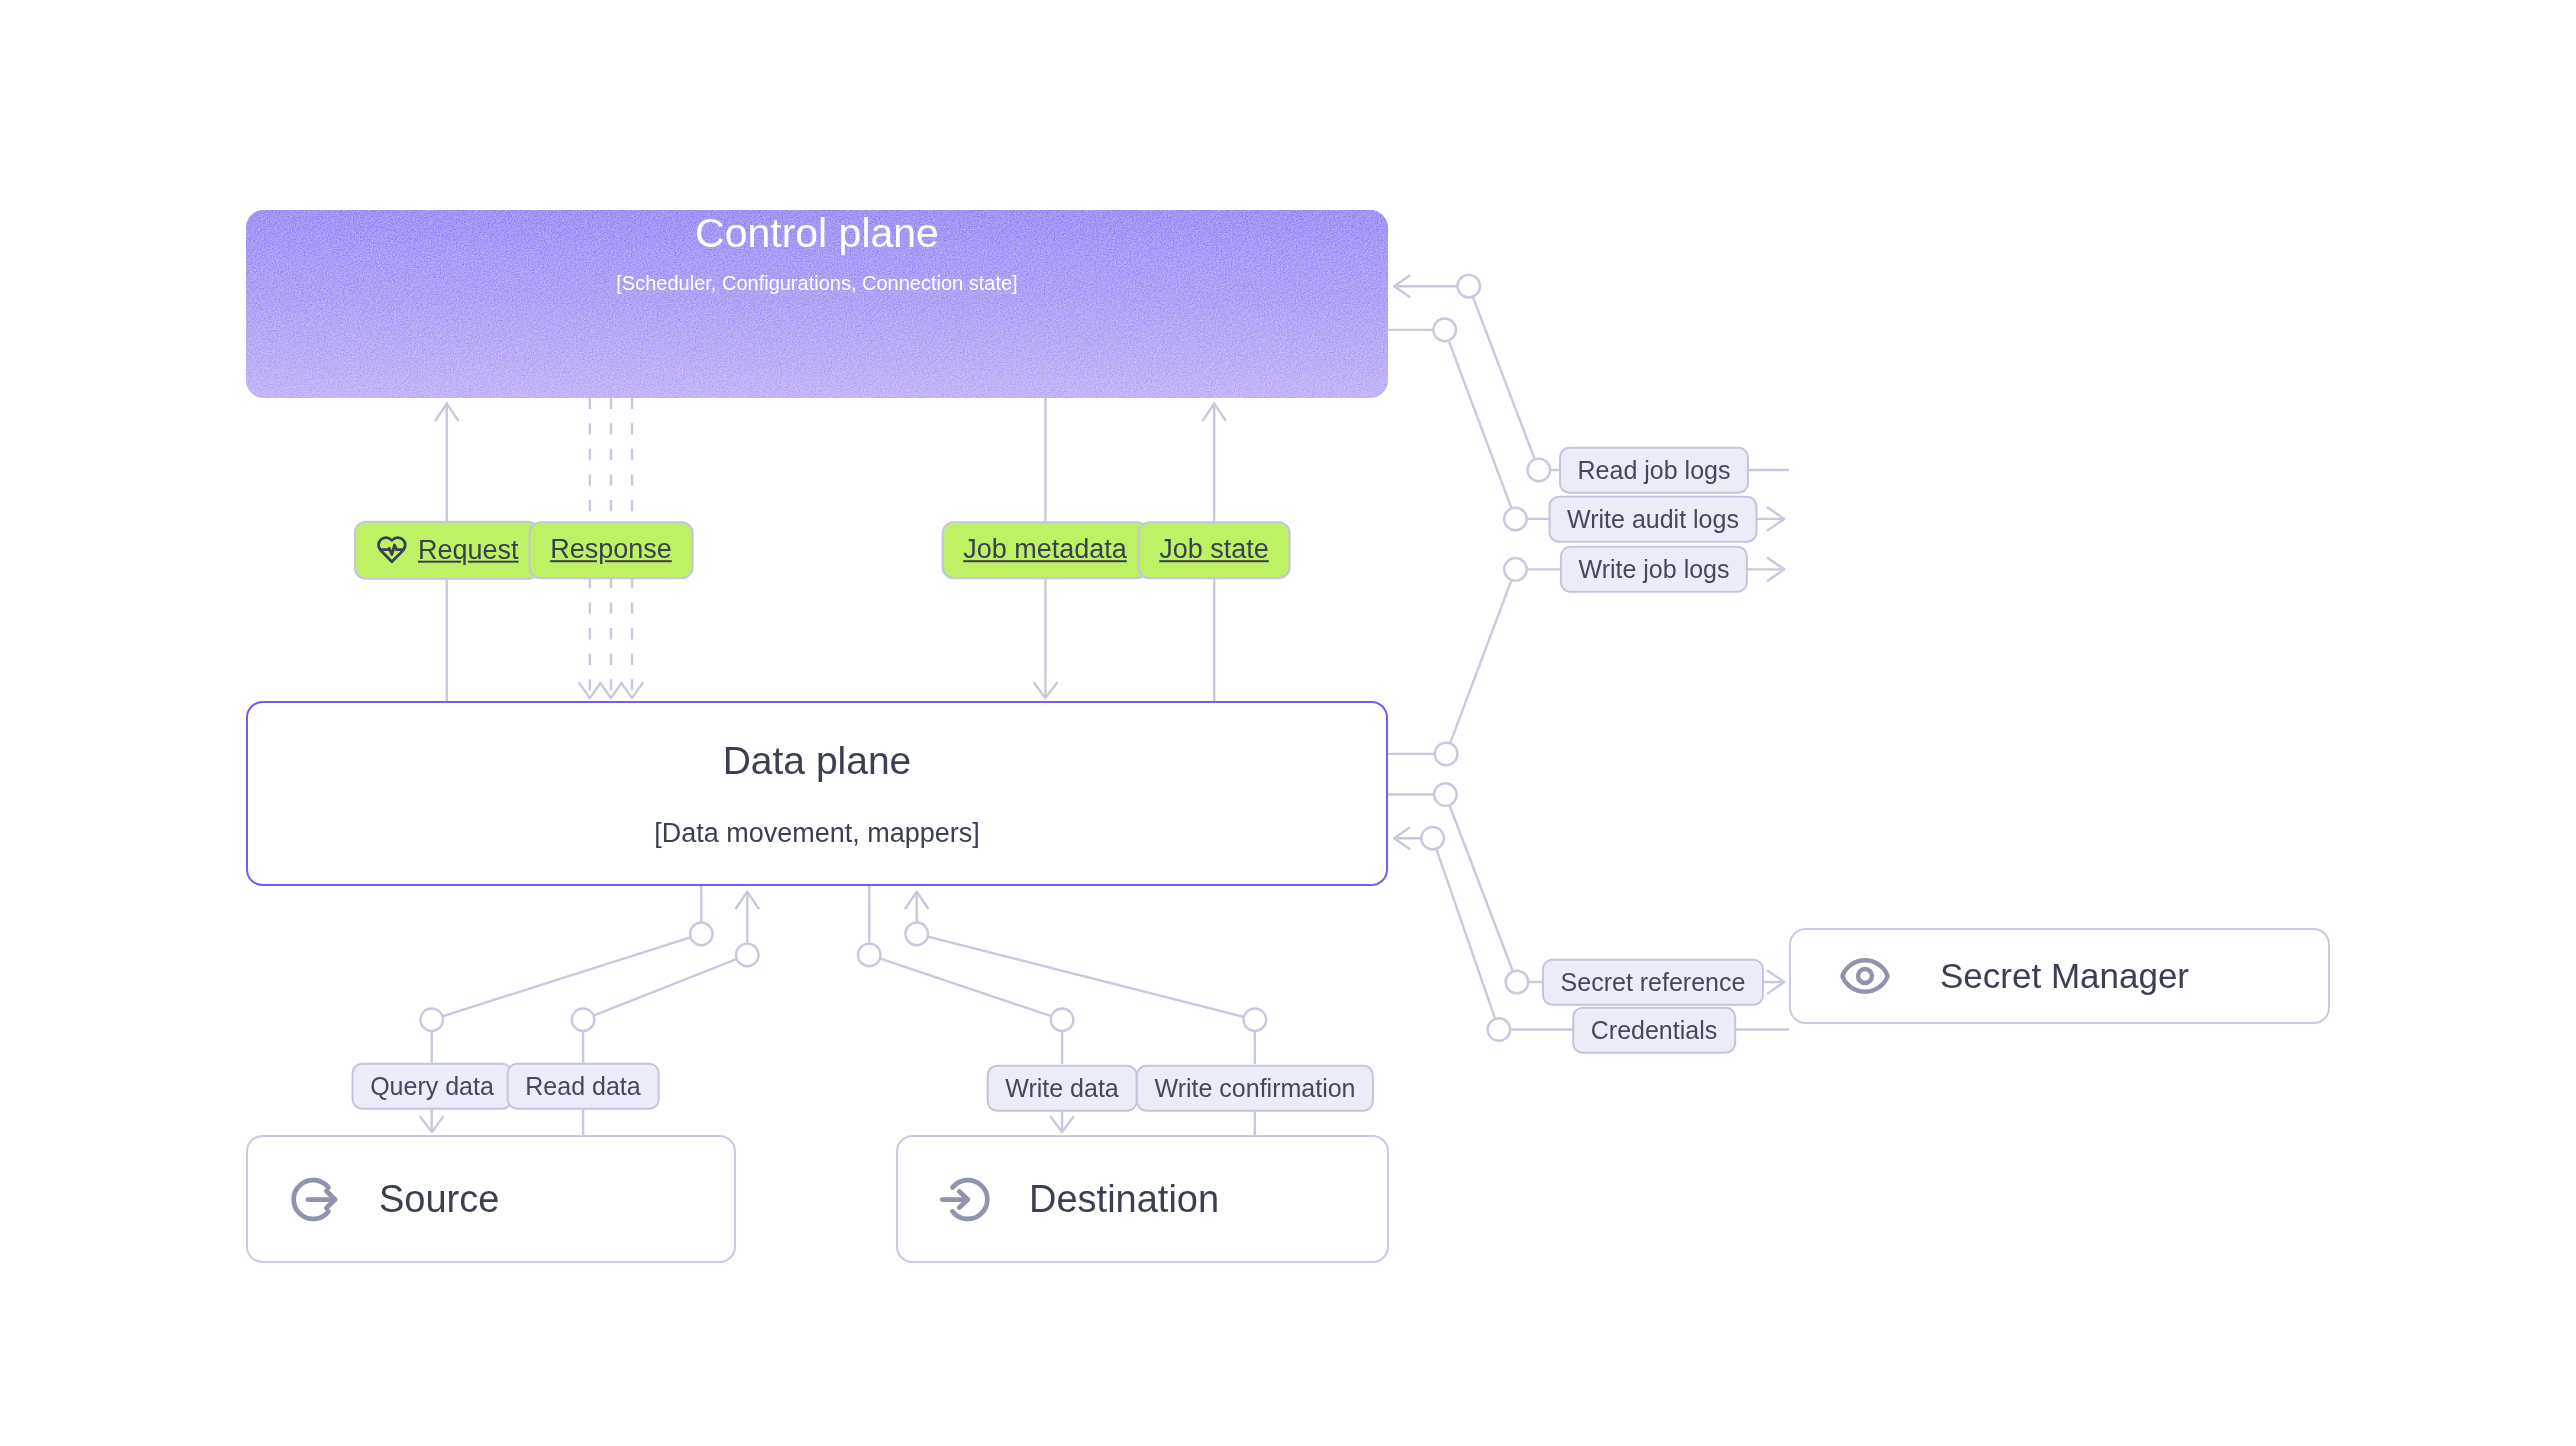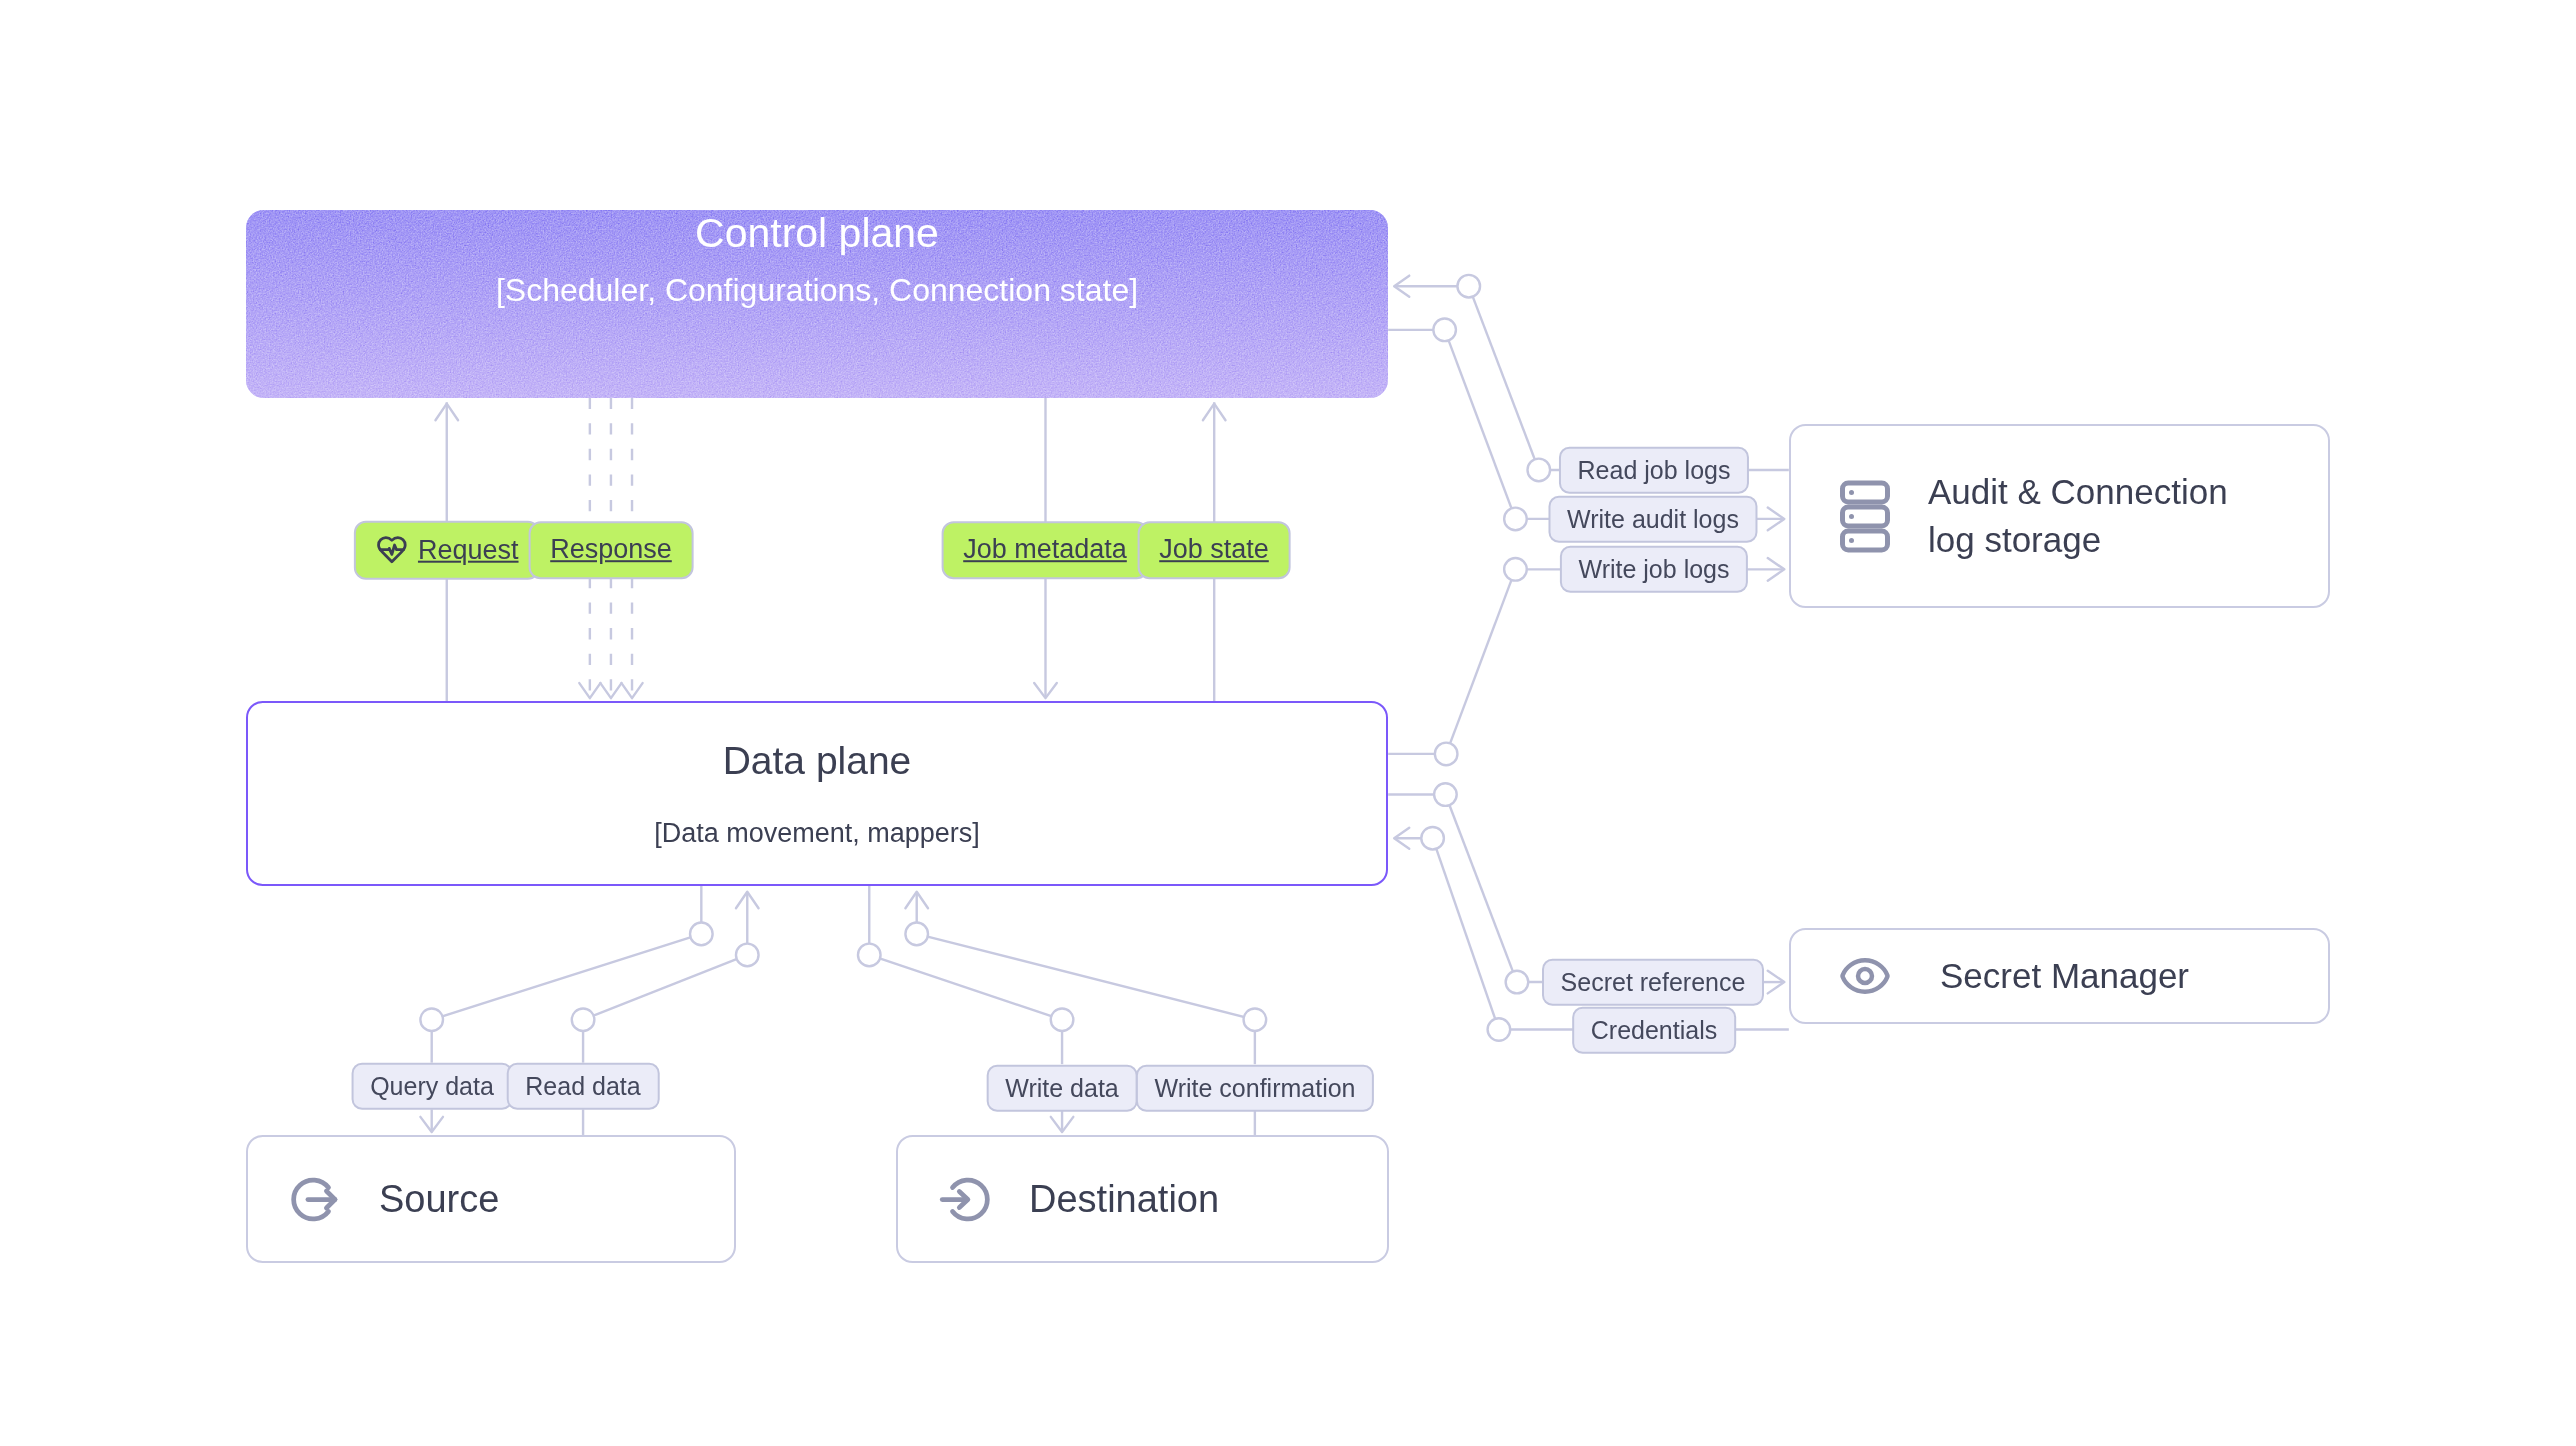--- a/index.html
+++ b/index.html
@@ -7,21 +7,21 @@
           font-family:"Liberation Sans", sans-serif;color:var(--text-dark,#3B3F52);}
   .layer{position:absolute;left:0;top:0;}
 
   
   .node{position:absolute;box-sizing:border-box;border-radius:16.6px;background:#fff;}
   .node.outlined{border:2.3px solid var(--box-border,#C9CBE2);}
   .control{left:246px;top:210px;width:1142px;height:188px;border:none;border-radius:18px;
            background:linear-gradient(180deg,var(--grad-top,#6557EF) 0%,var(--grad-bottom,#A78DF2) 100%);
            display:flex;flex-direction:column;align-items:center;gap:15px;}
   .control .t{position:relative;z-index:2;font-size:41px;font-weight:500;color:#fff;}
-  .control .s{position:relative;z-index:2;font-size:32px;font-weight:400;color:#fff;}
+  .control .s{position:relative;z-index:2;font-size:20px;font-weight:400;color:#fff;}
   .noise{position:absolute;inset:0;width:100%;height:100%;border-radius:18px;opacity:.5;z-index:1;pointer-events:none;}
 
   .data{left:246px;top:701px;width:1142px;height:185px;border:2.3px solid var(--data-border,#7B58FA);
         display:flex;flex-direction:column;align-items:center;justify-content:center;gap:35px;}
   .data .t{font-size:39px;font-weight:500;}
   .data .s{font-size:27px;font-weight:400;}
 
   .leafbox{display:flex;align-items:center;gap:35px;padding-left:39px;}
   .source{left:246px;top:1135px;width:490px;height:128px;}
   .destination{left:896px;top:1135px;width:493px;height:128px;}
@@ -175,34 +175,20 @@
 
   <div class="node outlined leafbox destination">
     <svg class="icon" width="57" height="57" viewBox="0 0 24 24">
       <path class="stroke-ic" d="M6.54 6.95 A8.2 8.2 0 1 1 6.54 17.05"></path>
       <path class="stroke-ic" d="M2.2 12 H12.6"></path>
       <polyline class="stroke-ic" points="9.4,8.6 13,12 9.4,15.4"></polyline>
     </svg>
     <div class="t">Destination</div>
   </div>
 
-  <div class="node outlined audit">
-    <svg class="icon" width="60" height="77" viewBox="0 0 24 30">
-      <rect class="stroke-ic" x="3" y="1.6" width="18" height="7.6" rx="2.3"></rect>
-      <rect class="stroke-ic" x="3" y="11.2" width="18" height="7.6" rx="2.3"></rect>
-      <rect class="stroke-ic" x="3" y="20.8" width="18" height="7.6" rx="2.3"></rect>
-      <circle cx="6.6" cy="5.4" r="1" fill="#8F93AD" stroke="none"></circle>
-      <circle cx="6.6" cy="15" r="1" fill="#8F93AD" stroke="none"></circle>
-      <circle cx="6.6" cy="24.6" r="1" fill="#8F93AD" stroke="none"></circle>
-    </svg>
-    <div class="t">
-      <div>Audit &amp; Connection</div>
-      <div>log storage</div>
-    </div>
-  </div>
 
   <div class="node outlined secret">
     <svg class="icon" width="60" height="54" viewBox="0 0 24 24">
       <path class="stroke-ic" d="M2.06 12.35a1 1 0 0 1 0-.7C3.42 8.12 7.26 5 12 5s8.58 3.12 9.94 6.65a1 1 0 0 1 0 .7C20.58 15.88 16.74 19 12 19s-8.58-3.12-9.94-6.65Z"></path>
       <circle class="stroke-ic" cx="12" cy="12" r="3.1"></circle>
     </svg>
     <div class="t">Secret Manager</div>
   </div>
 
   <div class="pill big" style="left:447px;top:550px;">

